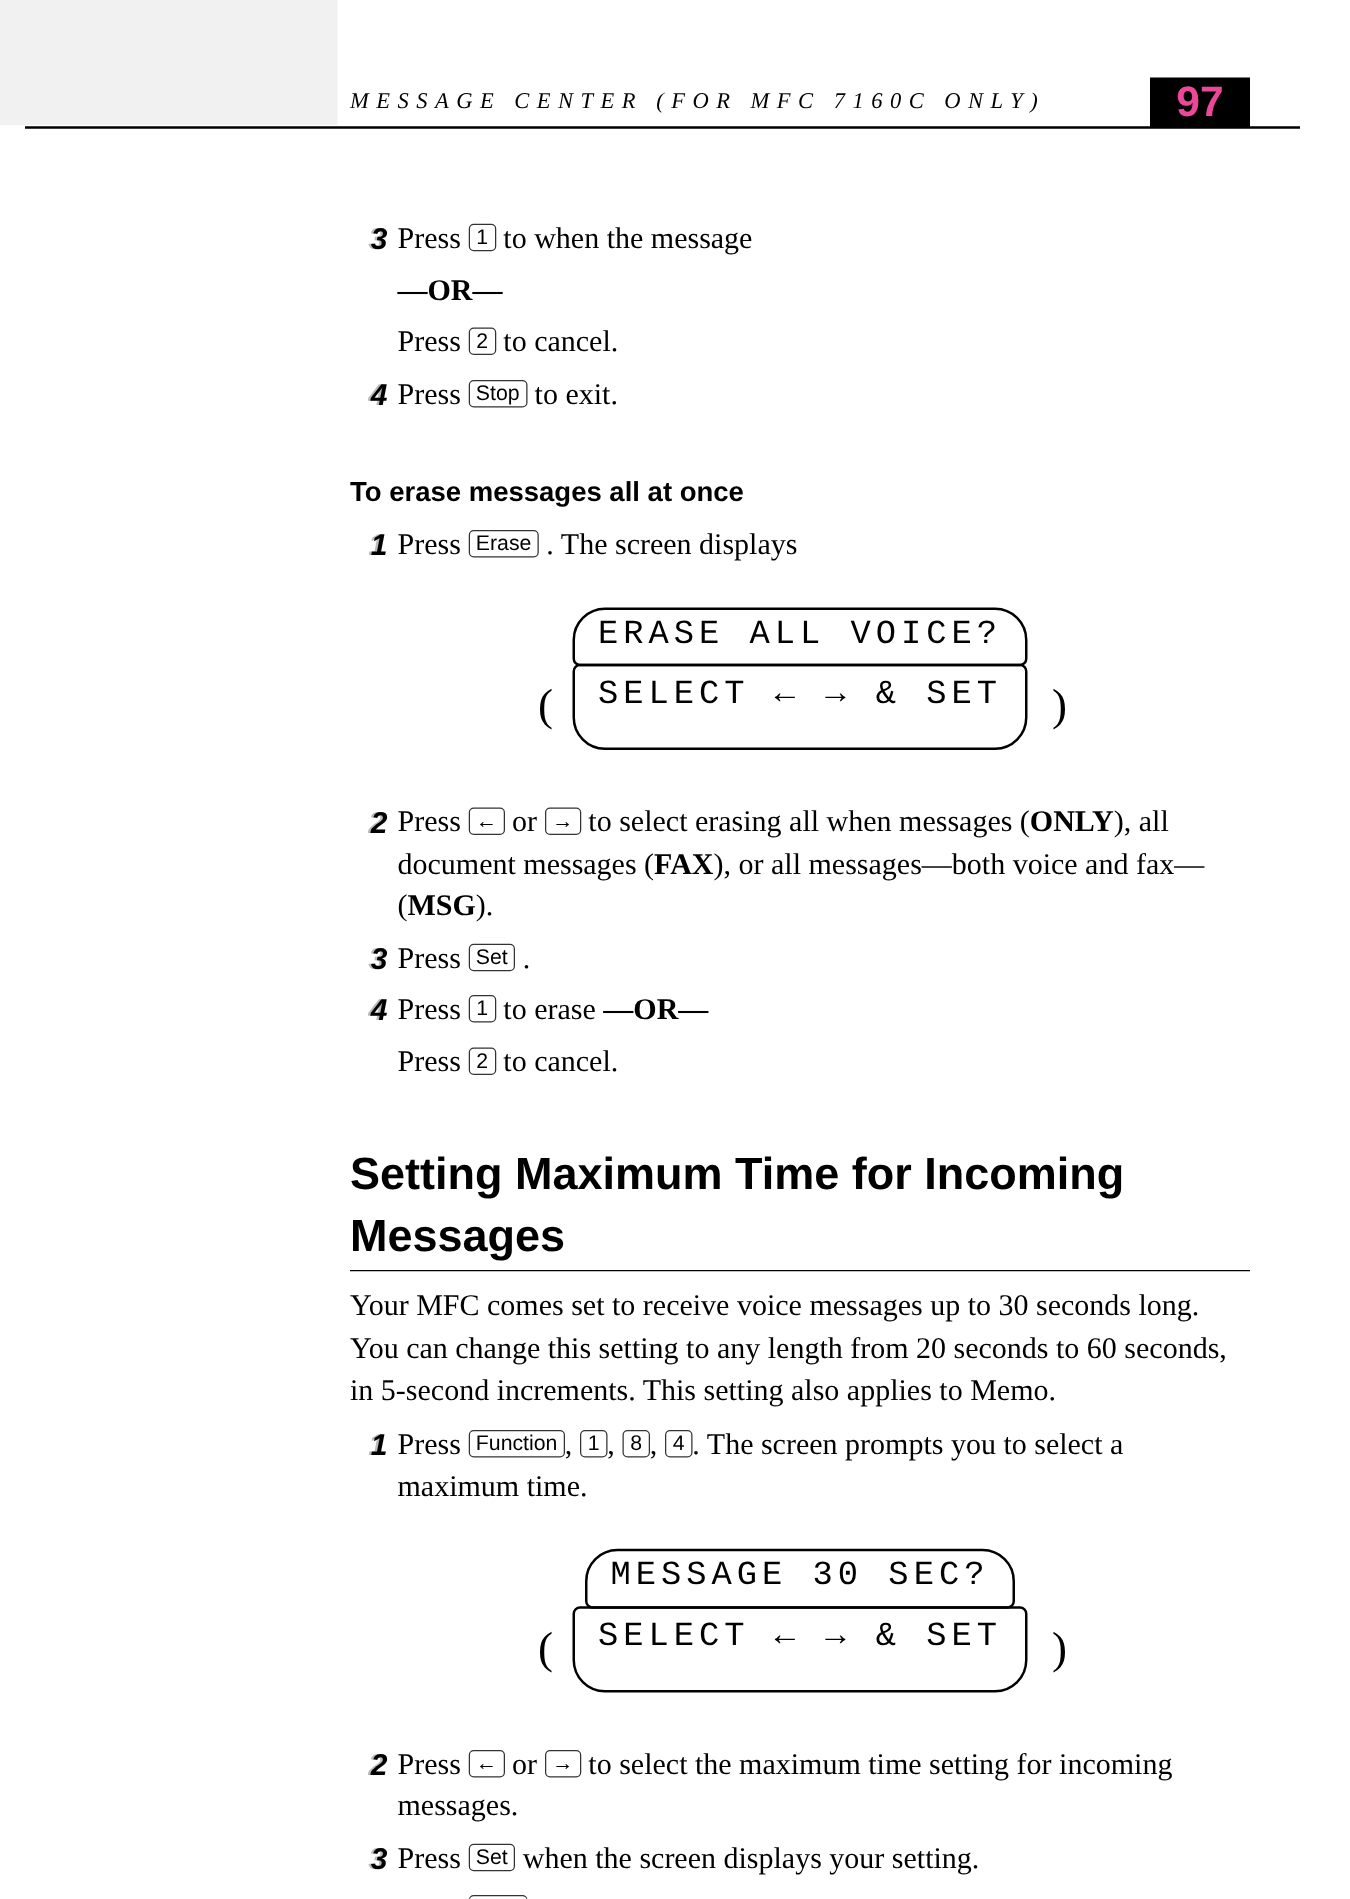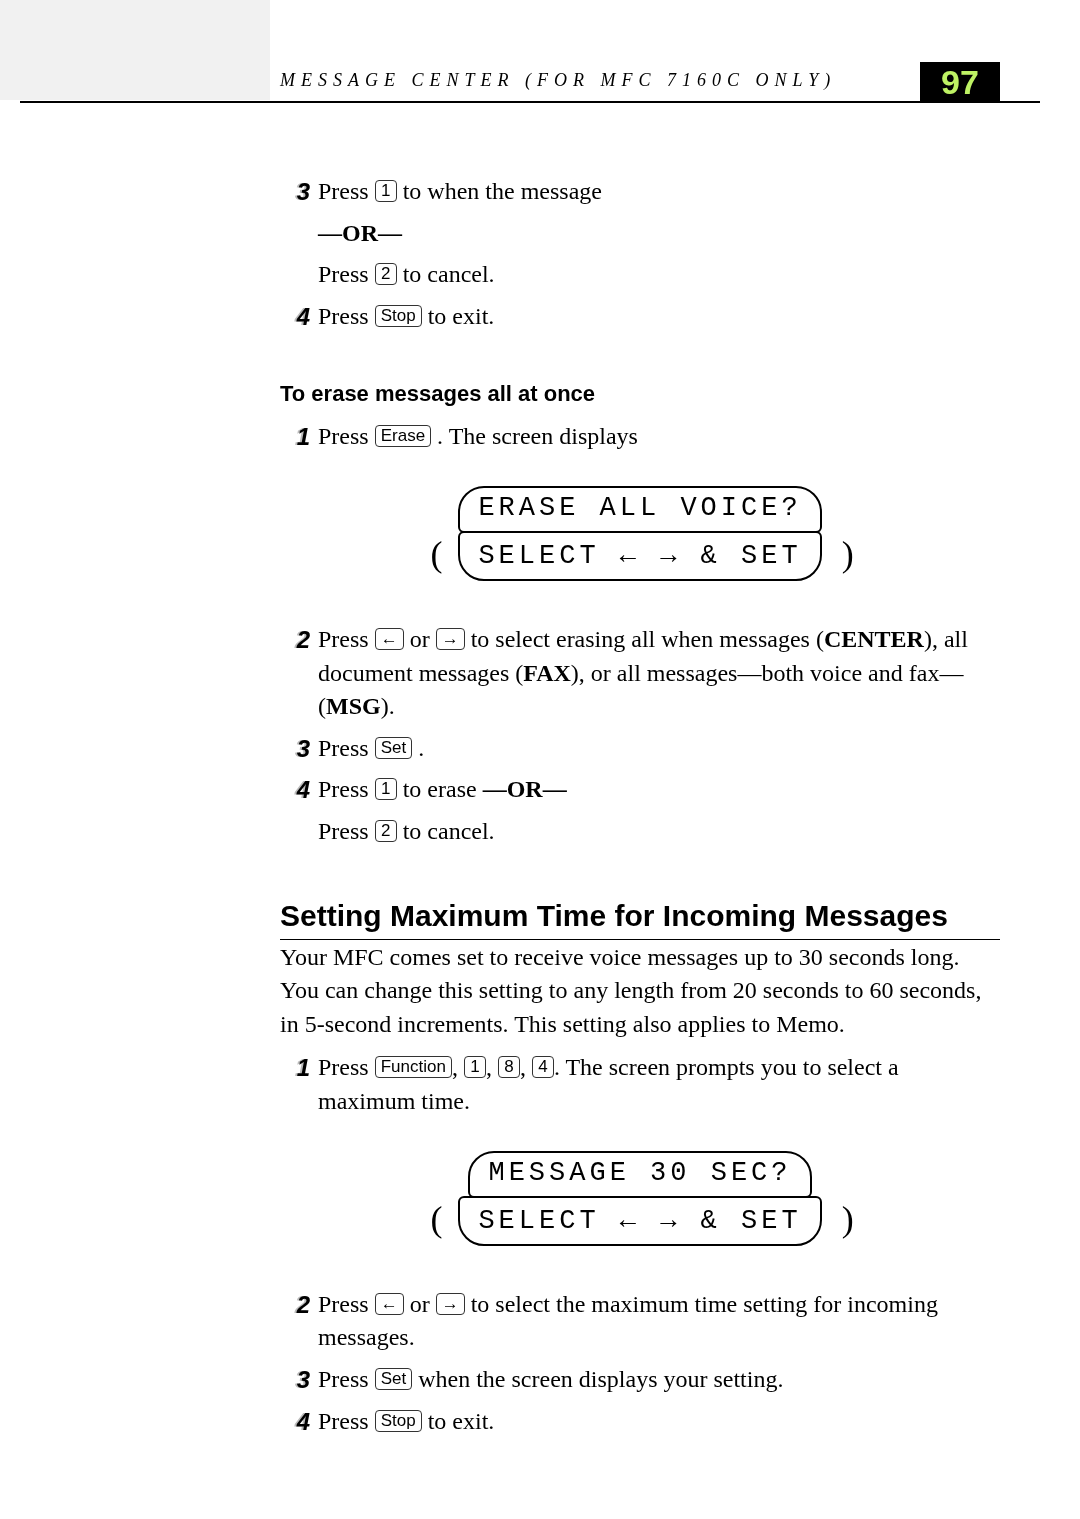--- a/index.html
+++ b/index.html
@@ -32,21 +32,21 @@
     width: 1020px;
     background: #000;
   }
   .header-bar {
     position: absolute;
     top: 62px;
     left: 920px;
     width: 80px;
     height: 40px;
     background: #000;
-    color: #bef264;
+    color: #ec4899;
     font-family: Arial, Helvetica, sans-serif;
     font-weight: bold;
     font-size: 34px;
     text-align: center;
     line-height: 40px;
   }
   .header-title {
     position: absolute;
     top: 70px;
     left: 280px;
@@ -103,23 +103,23 @@
   .subhead {
     font-family: Arial, Helvetica, sans-serif;
     font-weight: bold;
     font-size: 22px;
     margin-top: 46px;
     margin-bottom: 10px;
   }
   .h2-section {
     font-family: Arial, Helvetica, sans-serif;
     font-weight: bold;
-    font-size: 30px;
+    font-size: 36px;
     margin-top: 46px;
-    margin-bottom: 1px;
+    margin-bottom: 12px;
     border-bottom: 1px solid #000;
     padding-bottom: 2px;
   }
   .lcd-wrap {
     text-align: center;
     margin: 22px 0 28px 0;
   }
   .lcd-box {
     display: inline-block;
     position: relative;
@@ -134,21 +134,21 @@
     font-size: 27px;
     letter-spacing: 4px;
     text-align: right;
     white-space: pre;
     line-height: 1.1;
   }
   .lcd-line2 {
     display: inline-block;
     border: 2.5px solid #000;
     border-radius: 6px 6px 26px 26px;
-    padding: 6px 18px 5px 18px;
+    padding: 6px 18px 24px 18px;
     font-family: "Courier New", monospace;
     font-size: 27px;
     letter-spacing: 4px;
     text-align: left;
     white-space: pre;
     line-height: 1.3;
     margin-top: -2.5px;
   }
   .lcd-tails-l, .lcd-tails-r {
     position: absolute;
@@ -208,21 +208,21 @@
         <div class="lcd-line2">SELECT ← → &amp; SET</div>
       </div>
     </div>
 
     <div class="step">
       <span class="step-num">2</span>
       <span>Press </span>
       <span class="key">←</span>
       <span> or </span>
       <span class="key">→</span>
-      <span> to select erasing all when messages (</span><b>CENTER</b><span>), all document messages (</span><b>FAX</b><span>), or all messages—both voice and fax—(</span><b>MSG</b><span>).</span>
+      <span> to select erasing all when messages (</span><b>ONLY</b><span>), all document messages (</span><b>FAX</b><span>), or all messages—both voice and fax—(</span><b>MSG</b><span>).</span>
     </div>
 
     <div class="step">
       <span class="step-num">3</span>
       <span>Press </span>
       <span class="key">Set</span>
       <span>.</span>
     </div>
 
     <div class="step">

